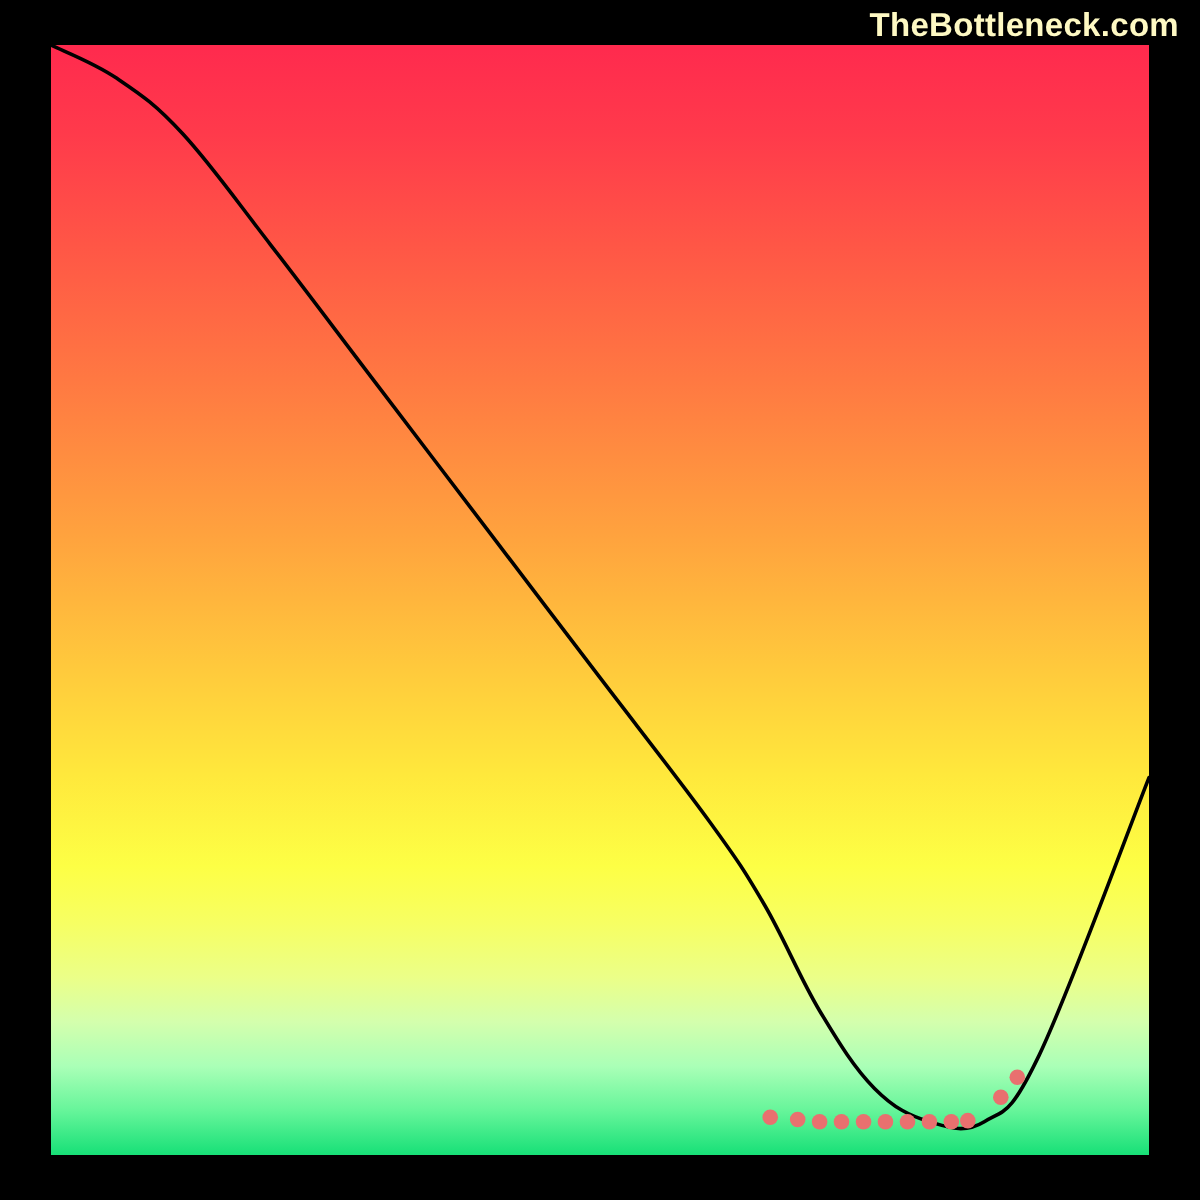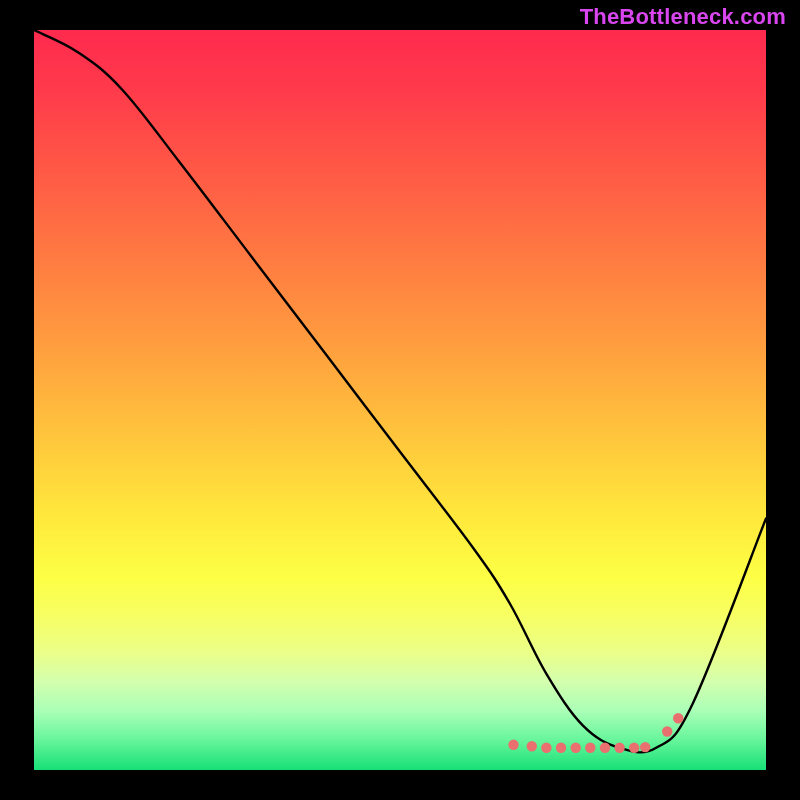--- a/index.html
+++ b/index.html
@@ -14,21 +14,21 @@
   .frame {
     position: relative;
     width: 800px;
     height: 800px;
     background: #000;
   }
   .watermark {
     position: absolute;
     top: 4px;
     right: 14px;
-    color: #d946ef;
+    color: #fef9c3;
     font-size: 22px;
     font-weight: 600;
     letter-spacing: 0.2px;
     user-select: none;
   }
   .plot-area {
     position: absolute;
     left: 34px;
     top: 30px;
     width: 732px;

